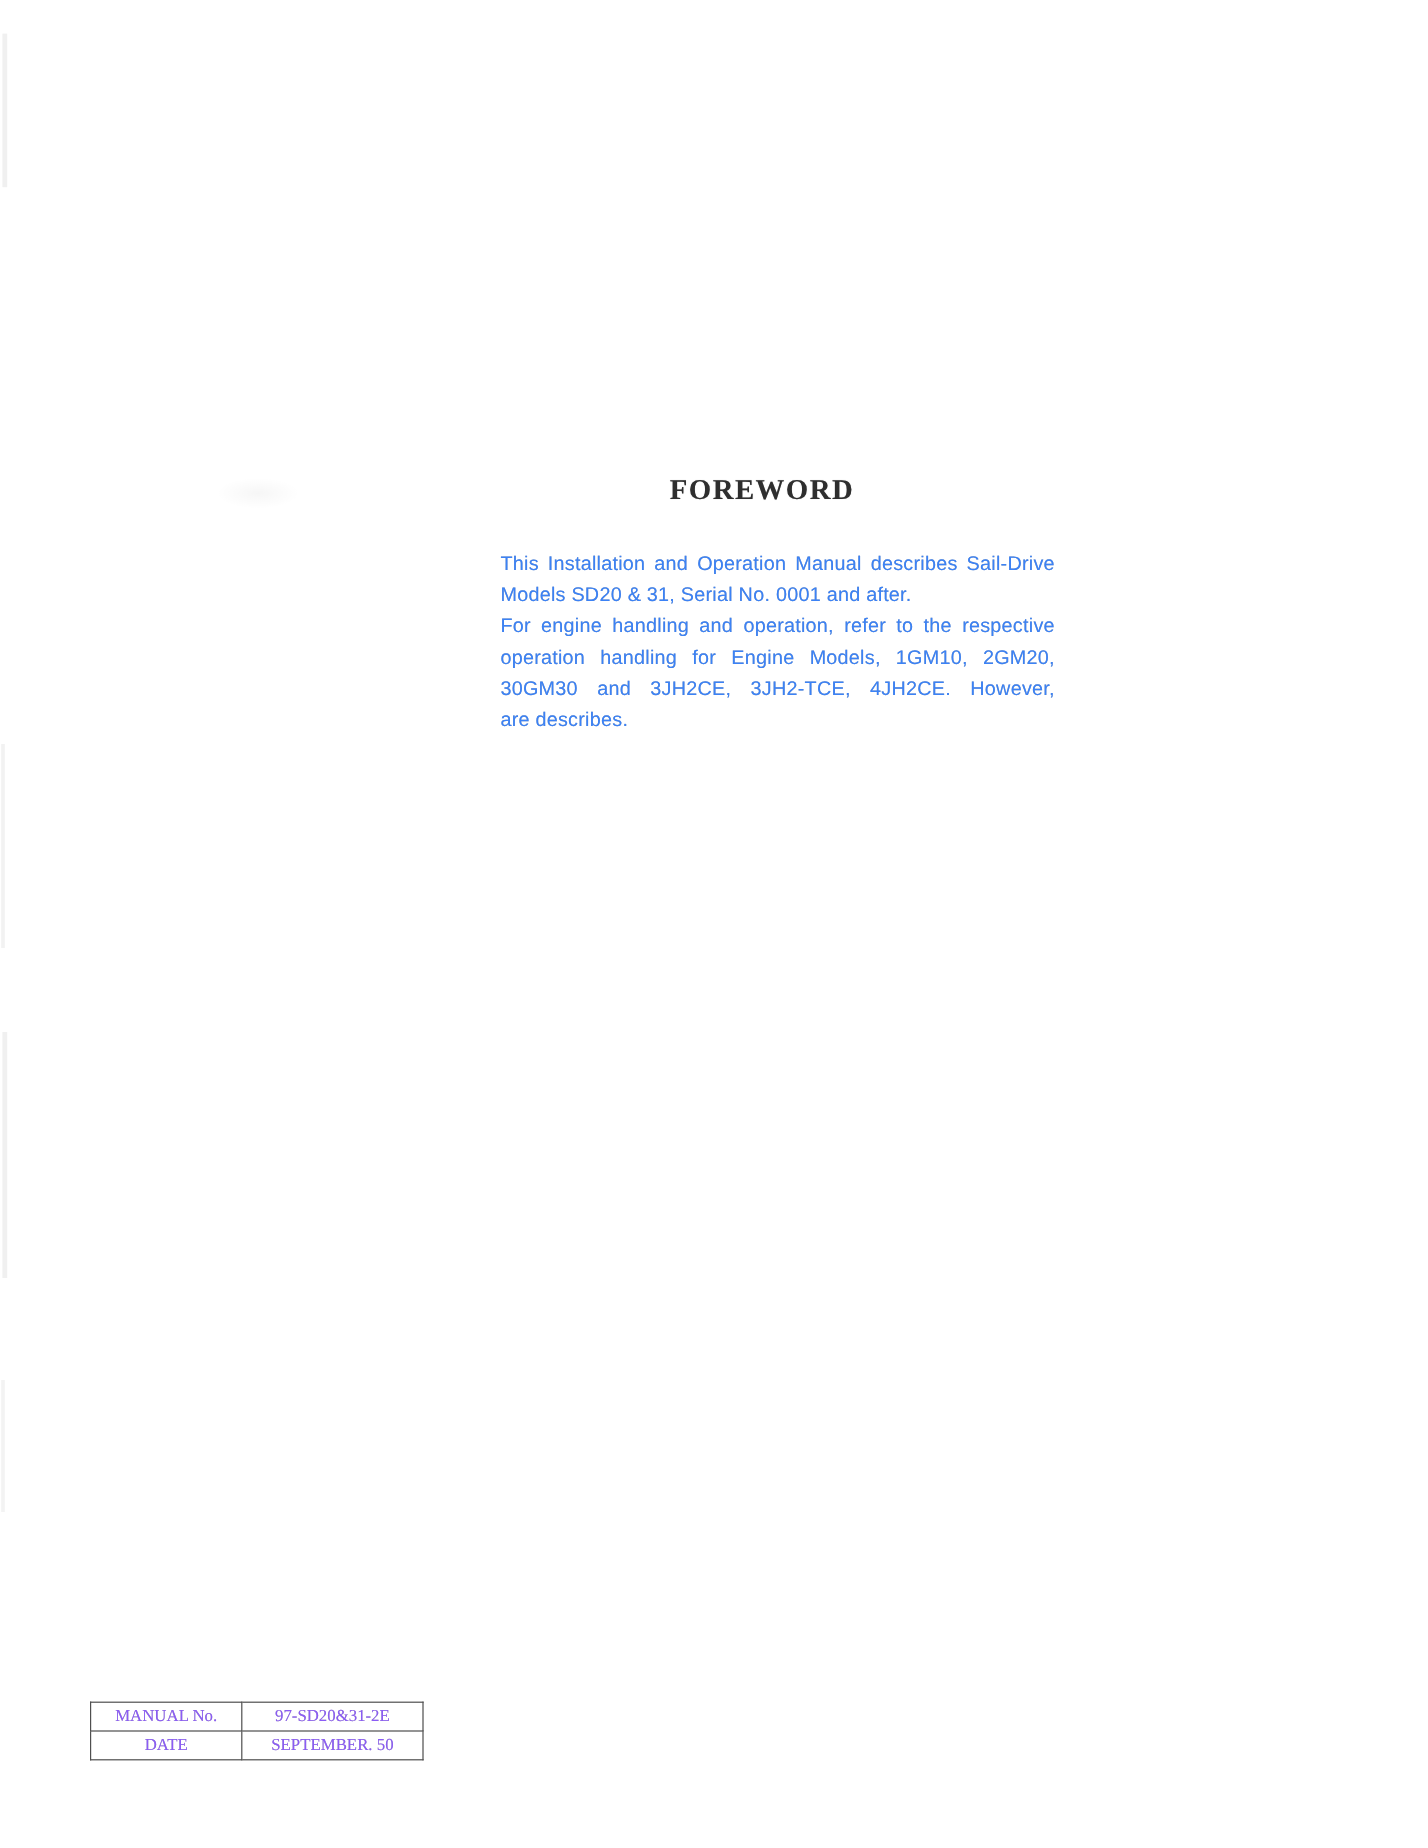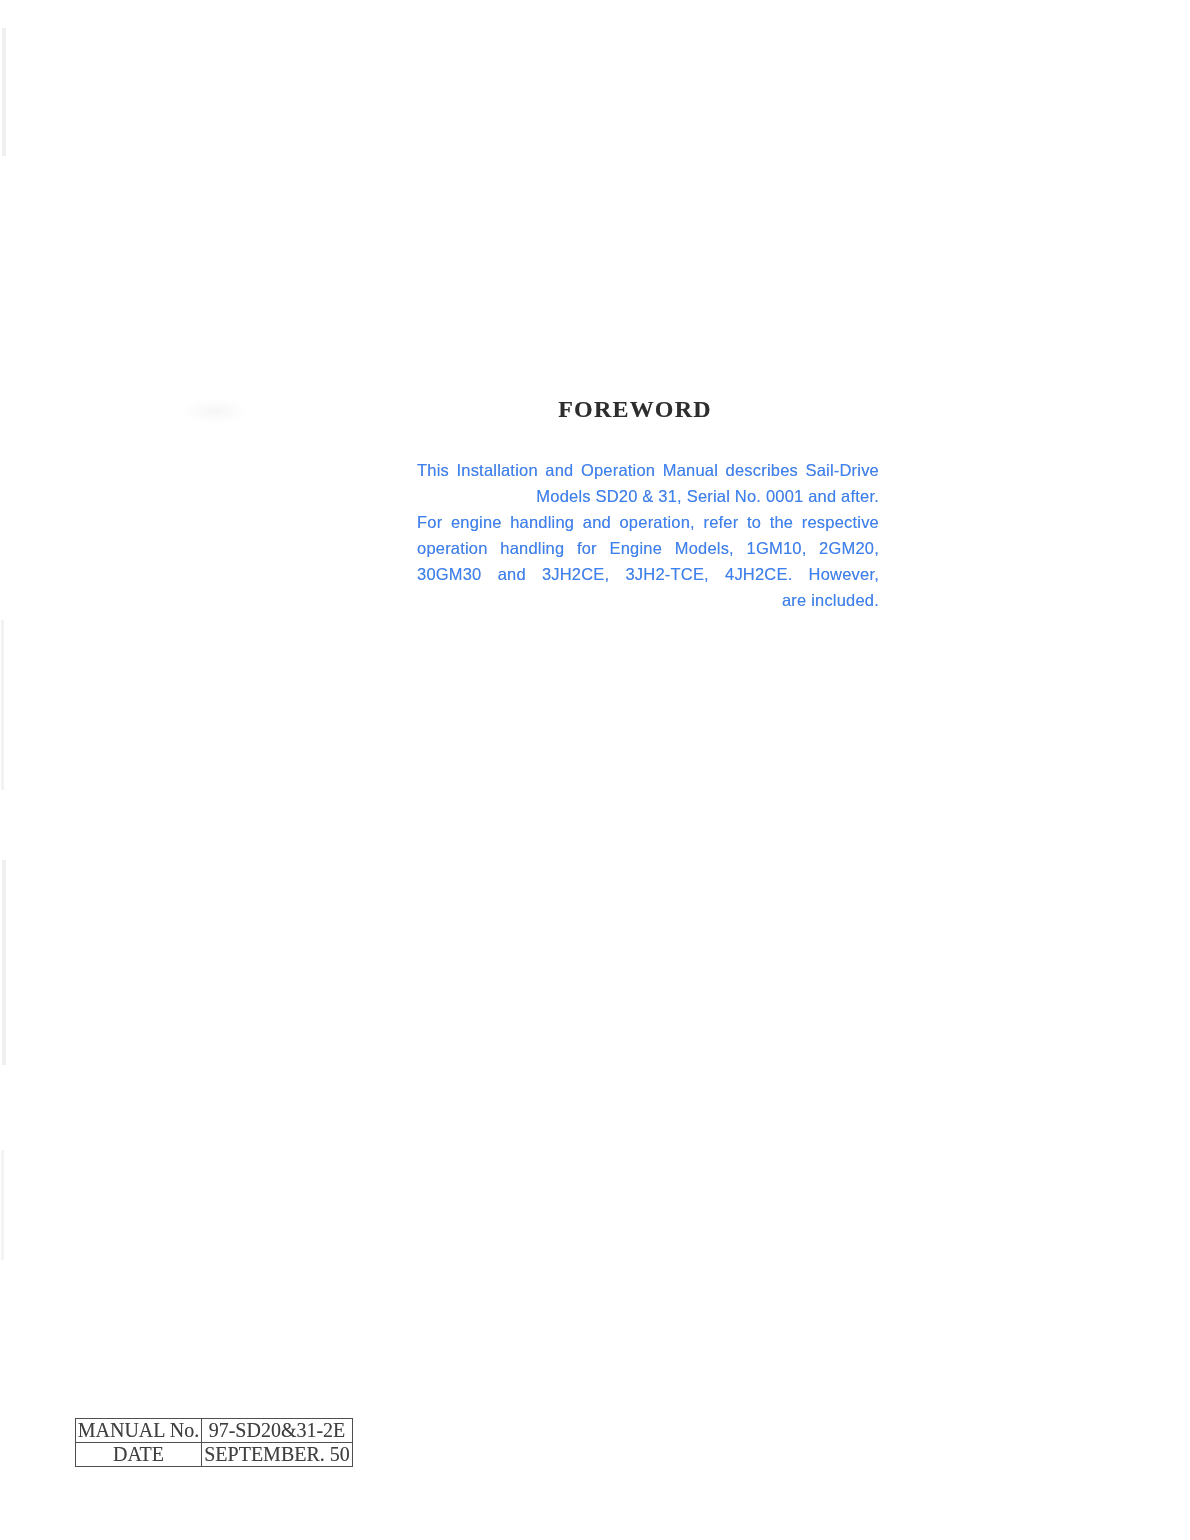--- a/index.html
+++ b/index.html
@@ -40,36 +40,35 @@
     width: 462px;
     font-size: 16.5px;
     line-height: 26px;
     letter-spacing: 0.2px;
     color: #3b82f6;
     text-shadow: 0 0 0.5px rgba(105,105,105,0.55);
   }
   .line {
     height: 26px;
     white-space: normal;
-    text-align: right;
   }
   .line.just {
     text-align: justify;
     text-align-last: justify;
   }
 
   
   .info-table {
     position: absolute;
     left: 75px;
     top: 1418px;
     border-collapse: collapse;
     font-family: "Liberation Serif", serif;
-    font-size: 20px;
-    color: #404040;
+    font-size: 14px;
+    color: #8b5cf6;
     text-shadow: 0 0 0.5px rgba(61,61,61,0.4);
     padding-left: 28px;
   }
   .info-table td {
     border: 1.6px solid #4f4f4f;
     text-align: center;
     vertical-align: middle;
     padding: 0;
     height: 23px;
   }
@@ -104,21 +103,21 @@
   <div class="artifact smudge"></div>
 
   <h1 class="title">FOREWORD</h1>
 
   <div class="body-text">
     <div class="line just">This Installation and Operation Manual describes Sail-Drive</div>
     <div class="line">Models SD20 &amp; 31, Serial No. 0001 and after.</div>
     <div class="line just">For engine handling and operation, refer to the respective</div>
     <div class="line just">operation handling for Engine Models, 1GM10, 2GM20,</div>
     <div class="line just">30GM30 and 3JH2CE, 3JH2-TCE, 4JH2CE. However,</div>
-    <div class="line">are included.</div>
+    <div class="line">are describes.</div>
   </div>
 
   <table class="info-table">
     <tbody>
       <tr>
         <td class="label-cell">MANUAL No.</td>
         <td class="value-cell">97-SD20&amp;31-2E</td>
       </tr>
       <tr>
         <td class="label-cell">DATE</td>

